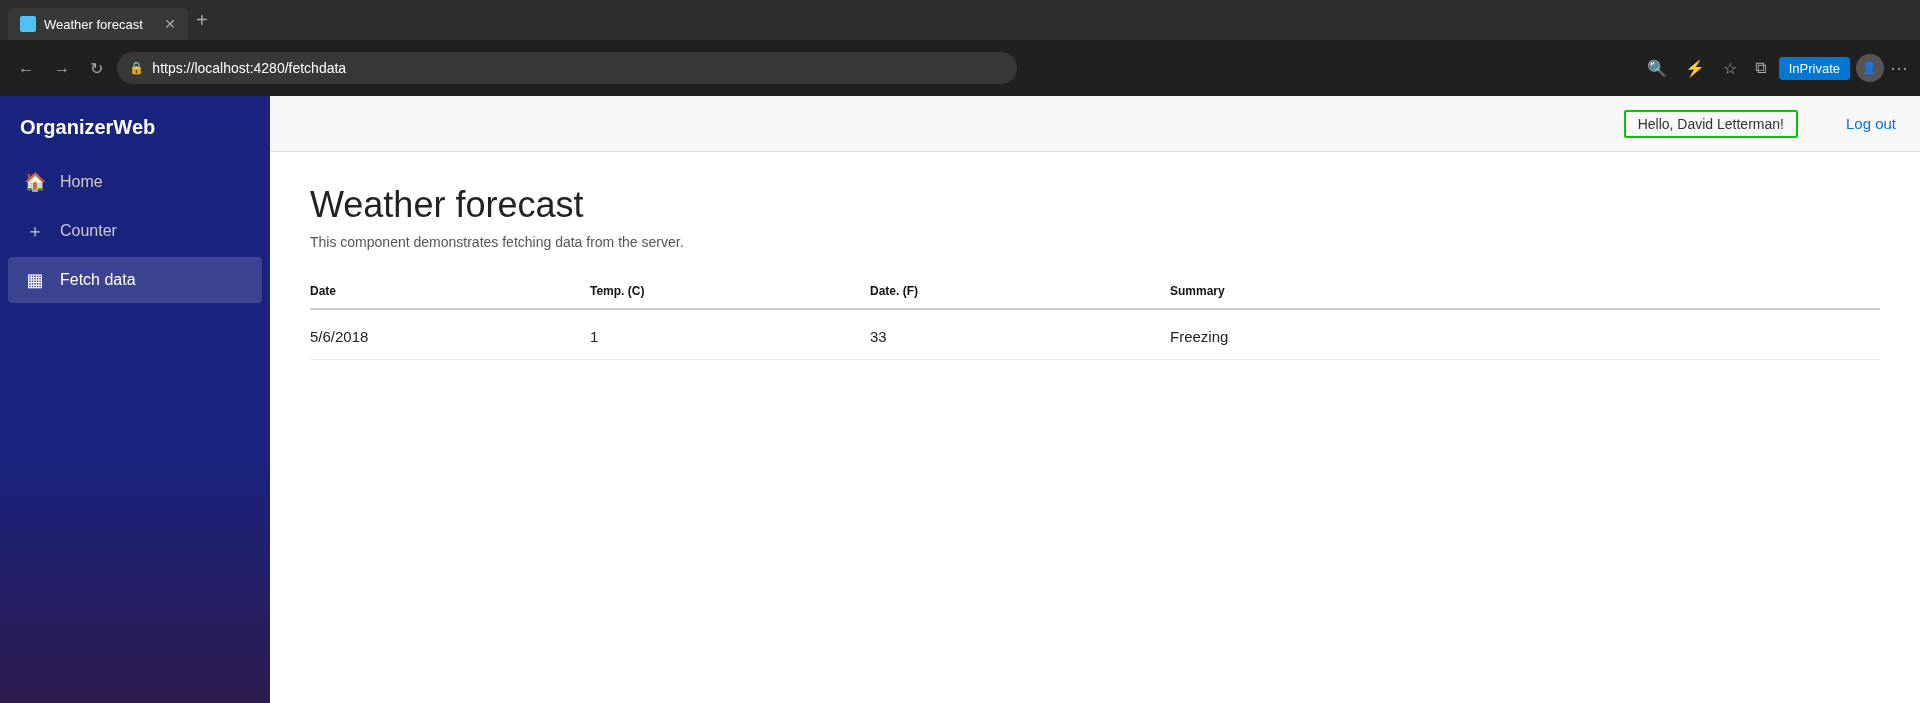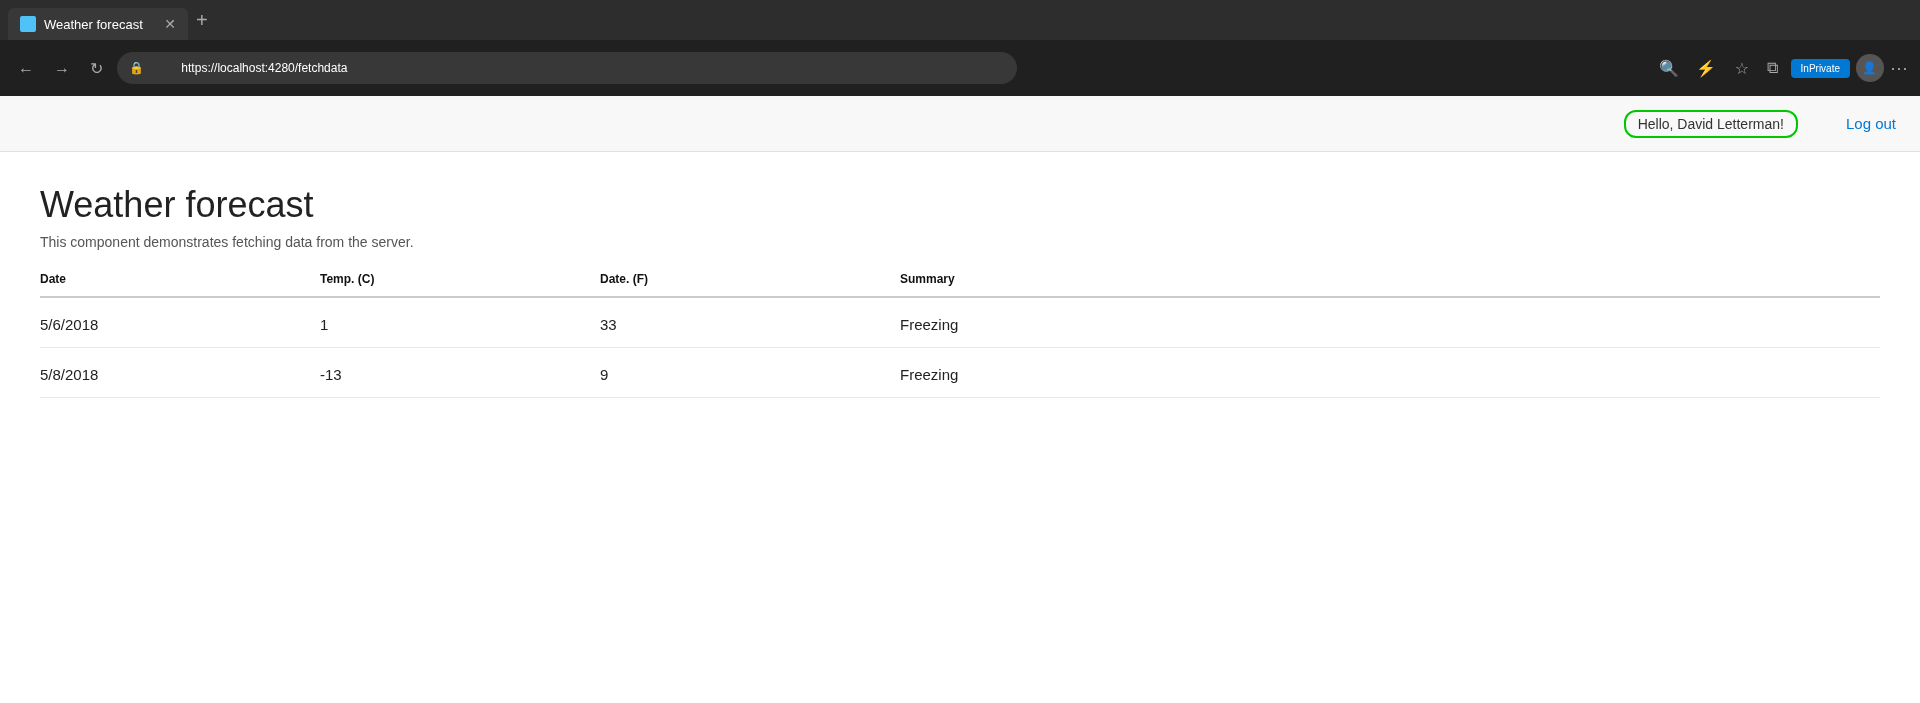--- a/index.html
+++ b/index.html
@@ -77,22 +77,21 @@
       padding: 0 12px;
       gap: 8px;
       max-width: 900px;
     }
     .address-lock {
       color: #aaa;
       font-size: 12px;
     }
     .address-text {
       color: #fff;
-      font-size: 12px;
-      margin-left: 29px;
+      font-size: 14px;
     }
     .nav-actions {
       display: flex;
       align-items: center;
       gap: 6px;
       margin-left: auto;
     }
     .nav-action-btn {
       color: #aaa;
       font-size: 16px;
@@ -100,21 +99,21 @@
       border: none;
       cursor: pointer;
       padding: 4px 6px;
     }
     .inprivate-btn {
       background: #0078d4;
       color: #fff;
       border: none;
       border-radius: 4px;
       padding: 4px 10px;
-      font-size: 10px;
+      font-size: 13px;
       cursor: pointer;
     }
     .profile-avatar {
       width: 28px;
       height: 28px;
       border-radius: 50%;
       background: #555;
       display: flex;
       align-items: center;
       justify-content: center;
@@ -192,21 +191,21 @@
       align-items: center;
       justify-content: flex-end;
       padding: 0 24px;
       gap: 16px;
     }
     .hello-badge {
       border: 2px solid #00c800;
       padding: 4px 12px;
       font-size: 14px;
       color: #333;
-      border-radius: 12px;
+      border-radius: 2px;
     }
     .logout-link {
       color: #0078d4;
       font-size: 15px;
       cursor: pointer;
       text-decoration: none;
       margin-left: 32px;
     }
 
     .page-body {
@@ -214,21 +213,21 @@
     }
     .page-title {
       font-size: 36px;
       font-weight: 300;
       color: #222;
       margin-bottom: 8px;
     }
     .page-subtitle {
       font-size: 14px;
       color: #555;
-      margin-bottom: 12px;
+      margin-bottom: 24px;
     }
 
     
     .weather-table {
       width: 100%;
       border-collapse: collapse;
     }
     .weather-table th {
       text-align: left;
       font-weight: 700;
@@ -284,20 +283,37 @@
       <button class="nav-action-btn">⧉</button>
       <button class="inprivate-btn">InPrivate</button>
       <div class="profile-avatar">👤</div>
       <button class="more-btn">···</button>
     </div>
   </div>
 </div>
 
 <div class="app-container">
 
+  <nav class="sidebar">
+    <div class="sidebar-brand">OrganizerWeb</div>
+    <div class="sidebar-nav">
+      <a class="sidebar-item">
+        <span class="sidebar-item-icon">🏠</span>
+        <span>Home</span>
+      </a>
+      <a class="sidebar-item">
+        <span class="sidebar-item-icon">＋</span>
+        <span>Counter</span>
+      </a>
+      <a class="sidebar-item active">
+        <span class="sidebar-item-icon">▦</span>
+        <span>Fetch data</span>
+      </a>
+    </div>
+  </nav>
 
   <main class="main-content">
     <div class="top-bar">
       <div class="hello-badge">Hello, David Letterman!</div>
       <a class="logout-link">Log out</a>
     </div>
     <div class="page-body">
       <h1 class="page-title">Weather forecast</h1>
       <p class="page-subtitle">This component demonstrates fetching data from the server.</p>
       <table class="weather-table">
@@ -309,23 +325,17 @@
             <th>Summary</th>
           </tr>
         </thead>
         <tbody id="table-body">
         <tr>
               <td>5/6/2018</td>
               <td>1</td>
               <td>33</td>
               <td>Freezing</td>
             </tr>
-            <tr>
-              <td>5/8/2018</td>
-              <td>-13</td>
-              <td>9</td>
-              <td>Freezing</td>
-            </tr>
           </tbody>
       </table>
     </div>
   </main>
 </div>
 
 </body></html>

